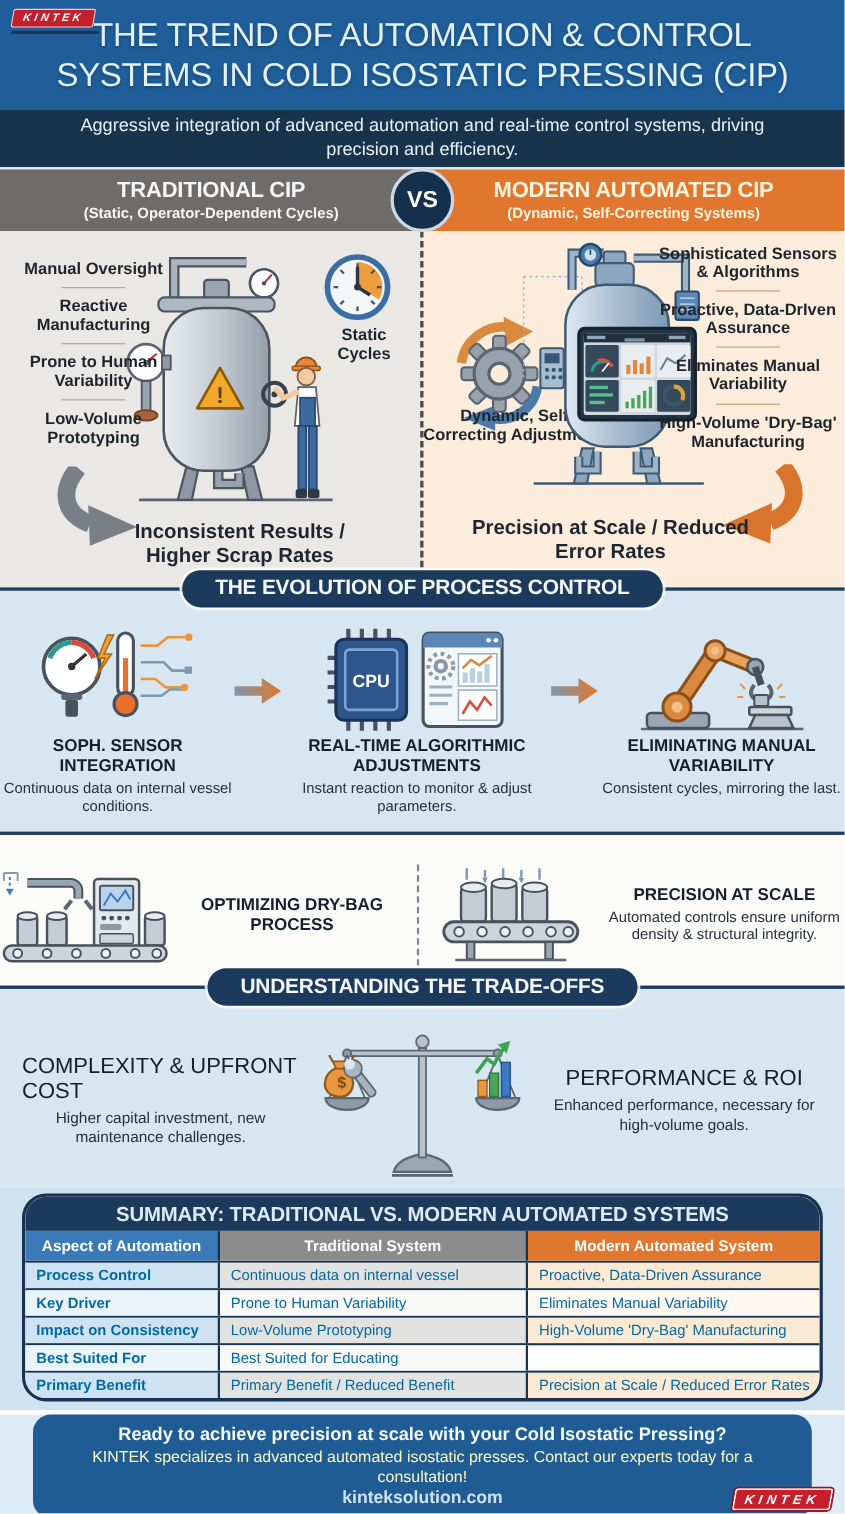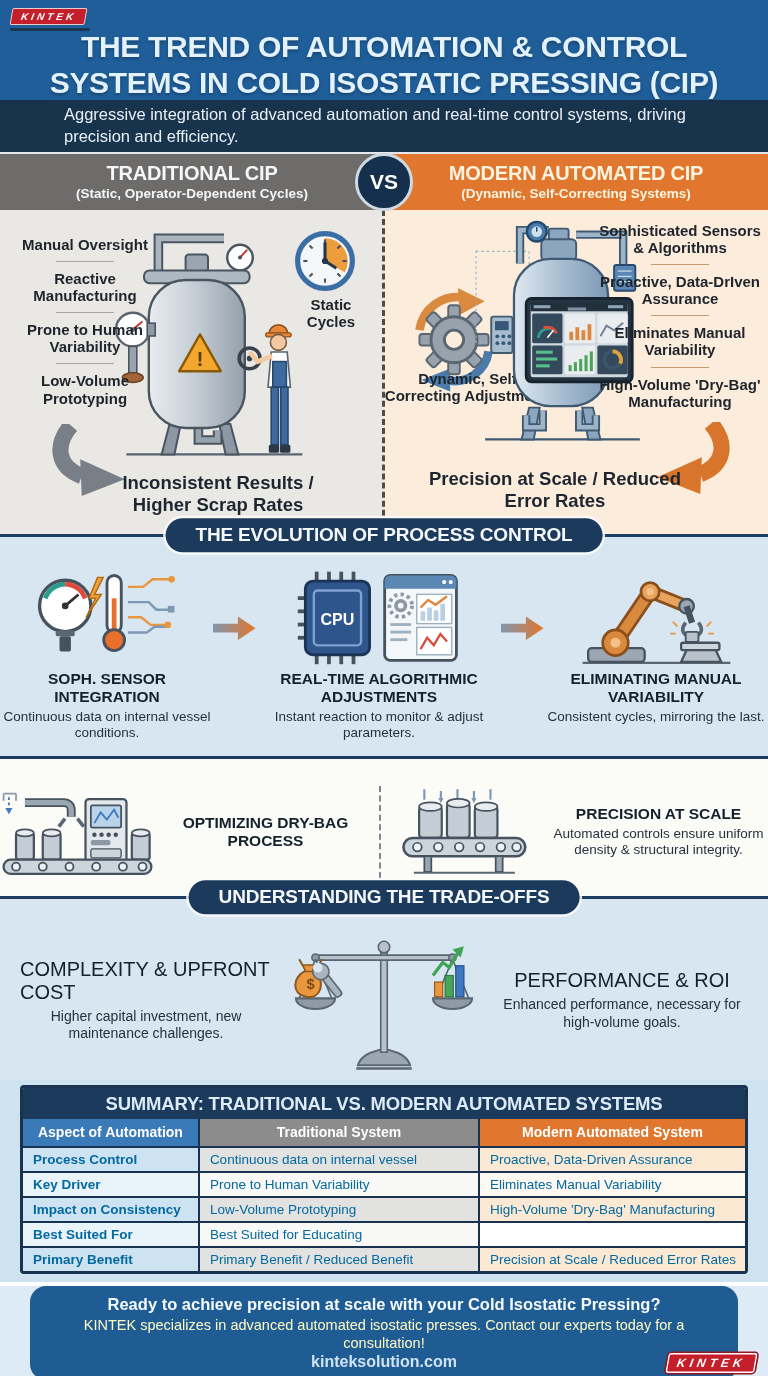--- a/index.html
+++ b/index.html
@@ -1,26 +1,26 @@
 <!DOCTYPE html>
 <html><head>
 <meta charset="utf-8">
 <style>
   *{margin:0;padding:0;box-sizing:border-box}
   body{width:768px;height:1376px;font-family:"Liberation Sans","DejaVu Sans",sans-serif;background:#fff;overflow:hidden}
   .page{position:relative;width:768px;height:1376px;overflow:hidden;background:#fff}
 
   
   .hdr{height:100px;background:#1f5e99;position:relative;text-align:center;color:#e3f1fb}
-  .hdr-title{padding-top:29px;font-size:30px;font-weight:700;line-height:1.2;letter-spacing:-.3px;text-shadow:0 2px 3px rgba(0,0,0,.25)}
+  .hdr-title{padding-top:15px;font-size:30px;font-weight:400;line-height:1.2;letter-spacing:-.3px;text-shadow:0 2px 3px rgba(0,0,0,.25)}
   .logo{position:absolute;top:6px;left:8px}
   .logo-badge{display:inline-block;background:#c41f2b;color:#fff;font-weight:700;font-style:italic;font-size:10px;letter-spacing:3px;padding:2px 9px;transform:skewX(-10deg);border-radius:2px;border:1px solid #e8cdd0}
   .logo-tagline{margin-top:3px;margin-left:2px;height:3px;width:80px;background:#18293b;opacity:.75;border-radius:2px}
 
-  .subbar{height:52px;background:#18344d;color:#e9eff6;display:flex;align-items:center;justify-content:center;text-align:left}
+  .subbar{height:52px;background:#18344d;color:#e9eff6;display:flex;align-items:center;justify-content:center;text-align:center}
   .subbar .sub-inner{max-width:640px;font-size:16.5px;line-height:1.32}
 
   
   .vsbar{height:58px;display:flex;position:relative;border-top:2px solid #e3e8ed}
   .vs-half{flex:1;display:flex;flex-direction:column;align-items:center;justify-content:center;line-height:1.18}
   .vs-trad{background:#6e6c6a;color:#f5f6f7}
   .vs-mod{background:#e1772e;color:#fdf4e0}
   .vs-title{font-size:20px;font-weight:800;letter-spacing:-.2px}
   .vs-sub{font-size:13.5px;font-weight:700}
   .vs-circle{position:absolute;left:50%;top:50%;transform:translate(-50%,-50%);width:58px;height:58px;border-radius:50%;background:#14304c;border:3px solid #cfd9e4;color:#fff;font-weight:800;font-size:21px;display:flex;align-items:center;justify-content:center;z-index:3}
@@ -71,21 +71,21 @@
   .impact-divider{height:92px;border-left:2.5px dashed #7a8794;margin:0 4px}
 
   .trade{height:184px;background:#d8e6f2}
   .trade-body{display:flex;align-items:center;justify-content:center;padding-top:26px;gap:6px}
   .trade-text{display:flex;flex-direction:column;align-items:center;width:252px}
   .trade-title{font-size:20px;font-weight:400;color:#14202c;line-height:1.15}
   .trade-desc{font-size:14px;color:#26313c;text-align:center;line-height:1.25;margin-top:4px}
 
   
   .summary{height:202px;background:#cfe2f0;padding-top:5px}
-  .tbl{margin:0 20px;border:3px solid #17334f;border-radius:4px;overflow:hidden;background:#fff}
+  .tbl{margin:0 20px;border:3px solid #17334f;border-radius:22px;overflow:hidden;background:#fff}
   .tbl-title{background:#1b3a5c;color:#ddebf7;font-weight:800;font-size:18.5px;text-align:center;height:31px;line-height:31px;letter-spacing:-.2px}
   .tbl-head{display:flex;height:27px;font-weight:700;font-size:14px;color:#fff;text-align:center}
   .th{line-height:27px;border-right:2px solid #17334f}
   .c1{width:24.5%}.c2{width:38.8%}.c3{width:36.7%;border-right:none}
   .th.c1{background:#3a7ab8}.th.c2{background:#8c8c8c}.th.c3{background:#e1772e}
   .tbl-row{display:flex;height:25px;border-top:2px solid #17334f;font-size:13.5px;line-height:23px;color:#0369a1}
   .td{border-right:2px solid #17334f;padding-left:10px;white-space:nowrap;overflow:hidden}
   .td.c1{font-weight:700}
   .td.c3{border-right:none}
   .row-odd .c1{background:#cde3f2}.row-odd .c2{background:#e2e2e0}.row-odd .c3{background:#fbe9d4}

